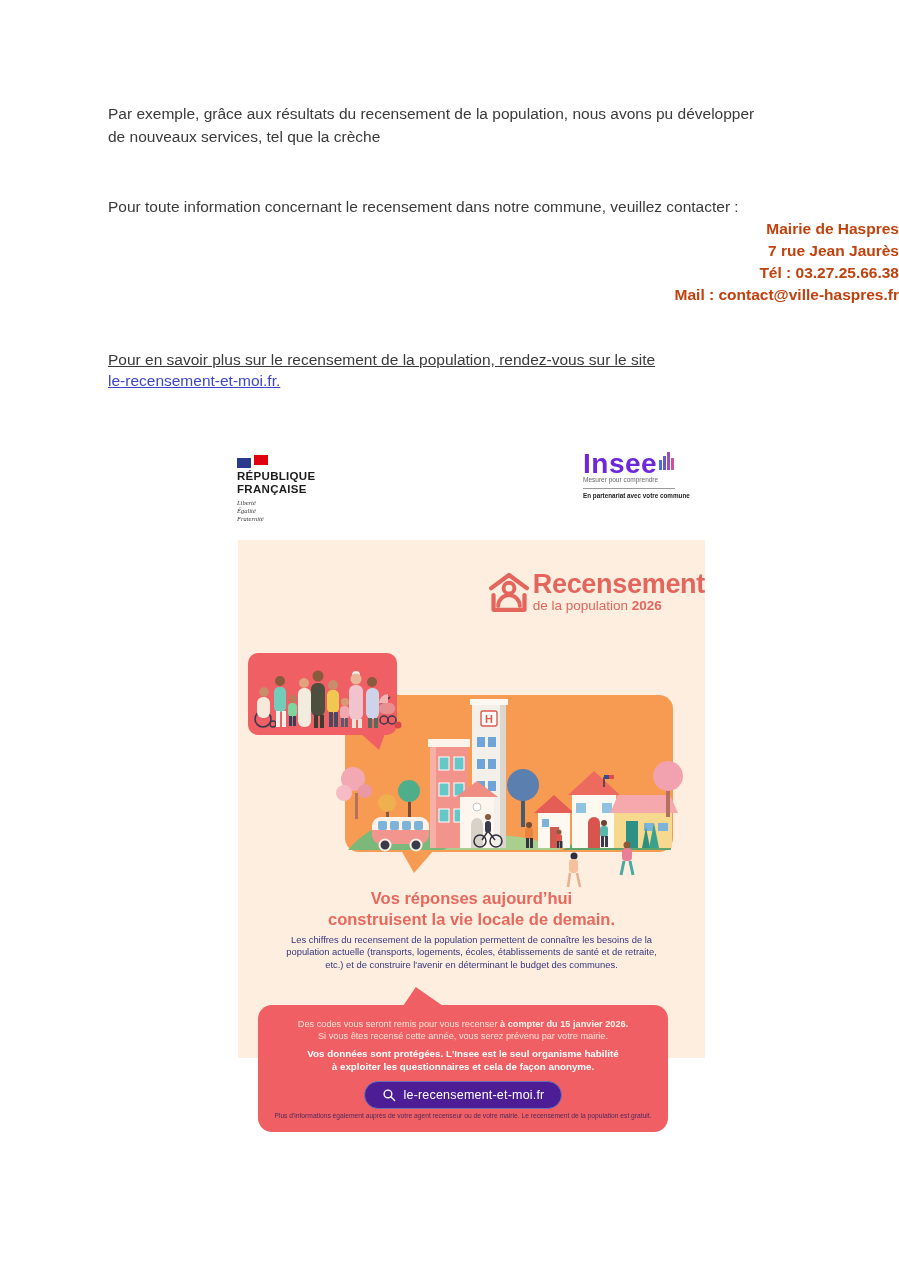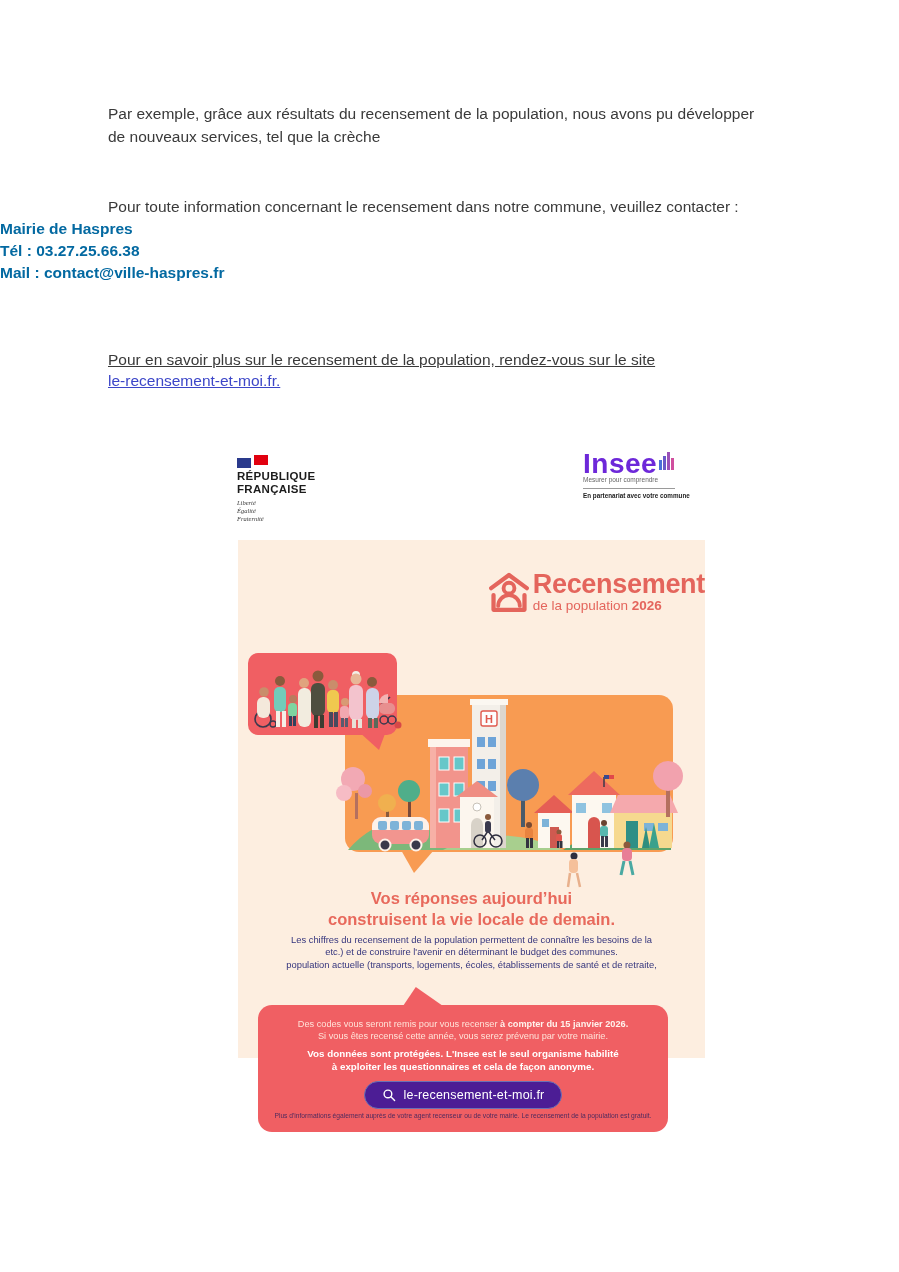--- a/index.html
+++ b/index.html
@@ -3,22 +3,22 @@
 <meta charset="utf-8">
 <style>
   html,body{margin:0;padding:0;background:#ffffff;}
   .page{position:relative;width:899px;height:1272px;background:#fff;overflow:hidden;
         font-family:"Liberation Sans",sans-serif;color:#3a3a3a;padding-left:44px;}
   .line{white-space:nowrap;}
   
   .para{position:absolute;left:108px;font-size:15.5px;line-height:22.5px;color:#3a3a3a;}
   #para1{top:103px;width:720px;}
   #para2{top:196px;width:720px;}
-  .contact{position:absolute;left:0;top:218px;width:899px;text-align:left;
-           font-weight:bold;font-size:15.5px;line-height:22px;color:#0369a1;}
+  .contact{position:absolute;left:0;top:218px;width:899px;text-align:right;
+           font-weight:bold;font-size:15.5px;line-height:22px;color:#c2410c;}
   #para3{top:349px;width:720px;text-decoration:underline;}
   .site-link{position:absolute;left:108px;top:372px;font-size:15.5px;color:#3c46c8;
              text-decoration:underline;cursor:pointer;}
   
   .rf-logo{position:absolute;left:237px;top:455px;width:90px;}
   .rf-flag{position:relative;width:34px;height:13px;margin-bottom:2px;}
   .rf-flag .fb{position:absolute;left:0;top:3px;width:14px;height:10px;background:#2a3a8c;}
   .rf-flag .fr{position:absolute;left:17px;top:0;width:14px;height:10px;background:#e1000f;}
   .rf-name{font-weight:bold;font-size:11.5px;line-height:12.5px;letter-spacing:.3px;color:#1c1c1c;}
   .rf-motto{margin-top:4px;font-family:"Liberation Serif",serif;font-style:italic;
@@ -63,20 +63,21 @@
 
   <div class="para" id="para1">
     <div class="line">Par exemple, grâce aux résultats du recensement de la population, nous avons pu développer</div>
     <div class="line">de nouveaux services, tel que la crèche</div>
   </div>
 
   <div class="para" id="para2">Pour toute information concernant le recensement dans notre commune, veuillez contacter :</div>
 
   <div class="contact">
     <div>Mairie de Haspres</div>
+    <div>7 rue Jean Jaurès</div>
     <div>Tél : 03.27.25.66.38</div>
     <div>Mail : contact@ville-haspres.fr</div>
   </div>
 
   <div class="para" id="para3">Pour en savoir plus sur le recensement de la population, rendez-vous sur le site</div>
   <a class="site-link">le-recensement-et-moi.fr.</a>
 
   <div class="rf-logo">
     <div class="rf-flag">
       <span class="fb"></span>
@@ -335,22 +336,22 @@
       </g>
     </svg>
 
     <div class="headline">
       <div class="line">Vos réponses aujourd’hui</div>
       <div class="line">construisent la vie locale de demain.</div>
     </div>
 
     <div class="poster-body">
       <div class="line">Les chiffres du recensement de la population permettent de connaître les besoins de la</div>
+      <div class="line">population actuelle (transports, logements, écoles, établissements de santé et de retraite,</div>
       <div class="line">etc.) et de construire l'avenir en déterminant le budget des communes.</div>
-      <div class="line">population actuelle (transports, logements, écoles, établissements de santé et de retraite,</div>
     </div>
 
     <div class="notice">
       <div class="notice-tail"></div>
       <p class="n-light">
         <span>Des codes vous seront remis pour vous recenser </span><b>à compter du 15 janvier 2026.</b><br>
         <span>Si vous êtes recensé cette année, vous serez prévenu par votre mairie.</span>
       </p>
       <p class="n-bold">
         <span>Vos données sont protégées. L'Insee est le seul organisme habilité</span><br>

